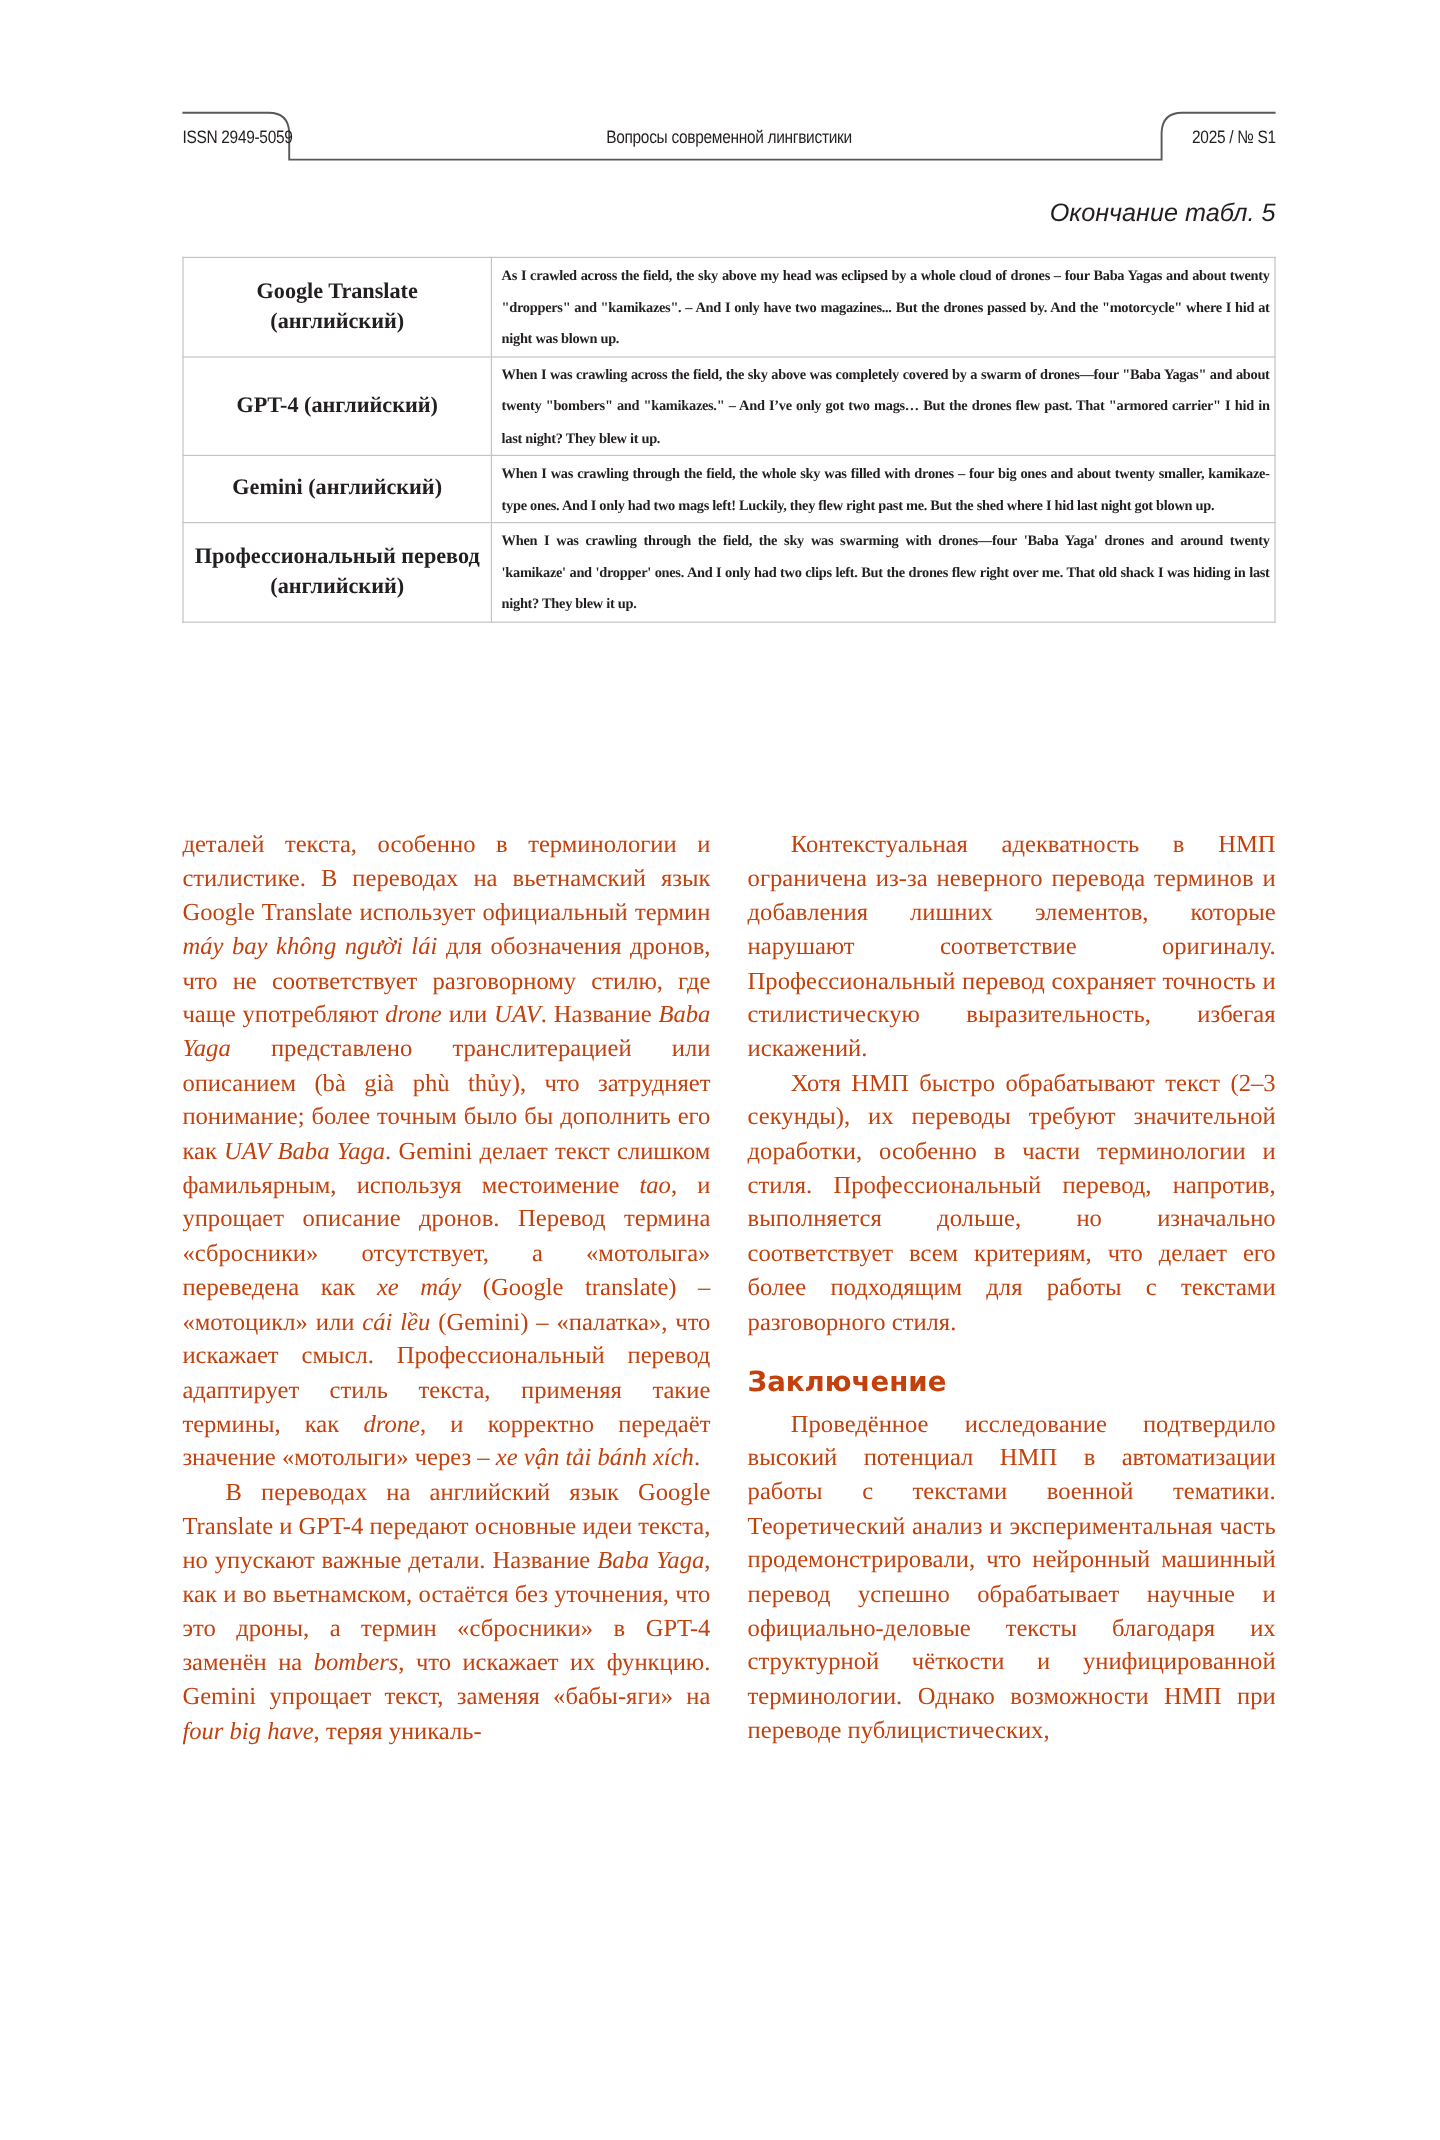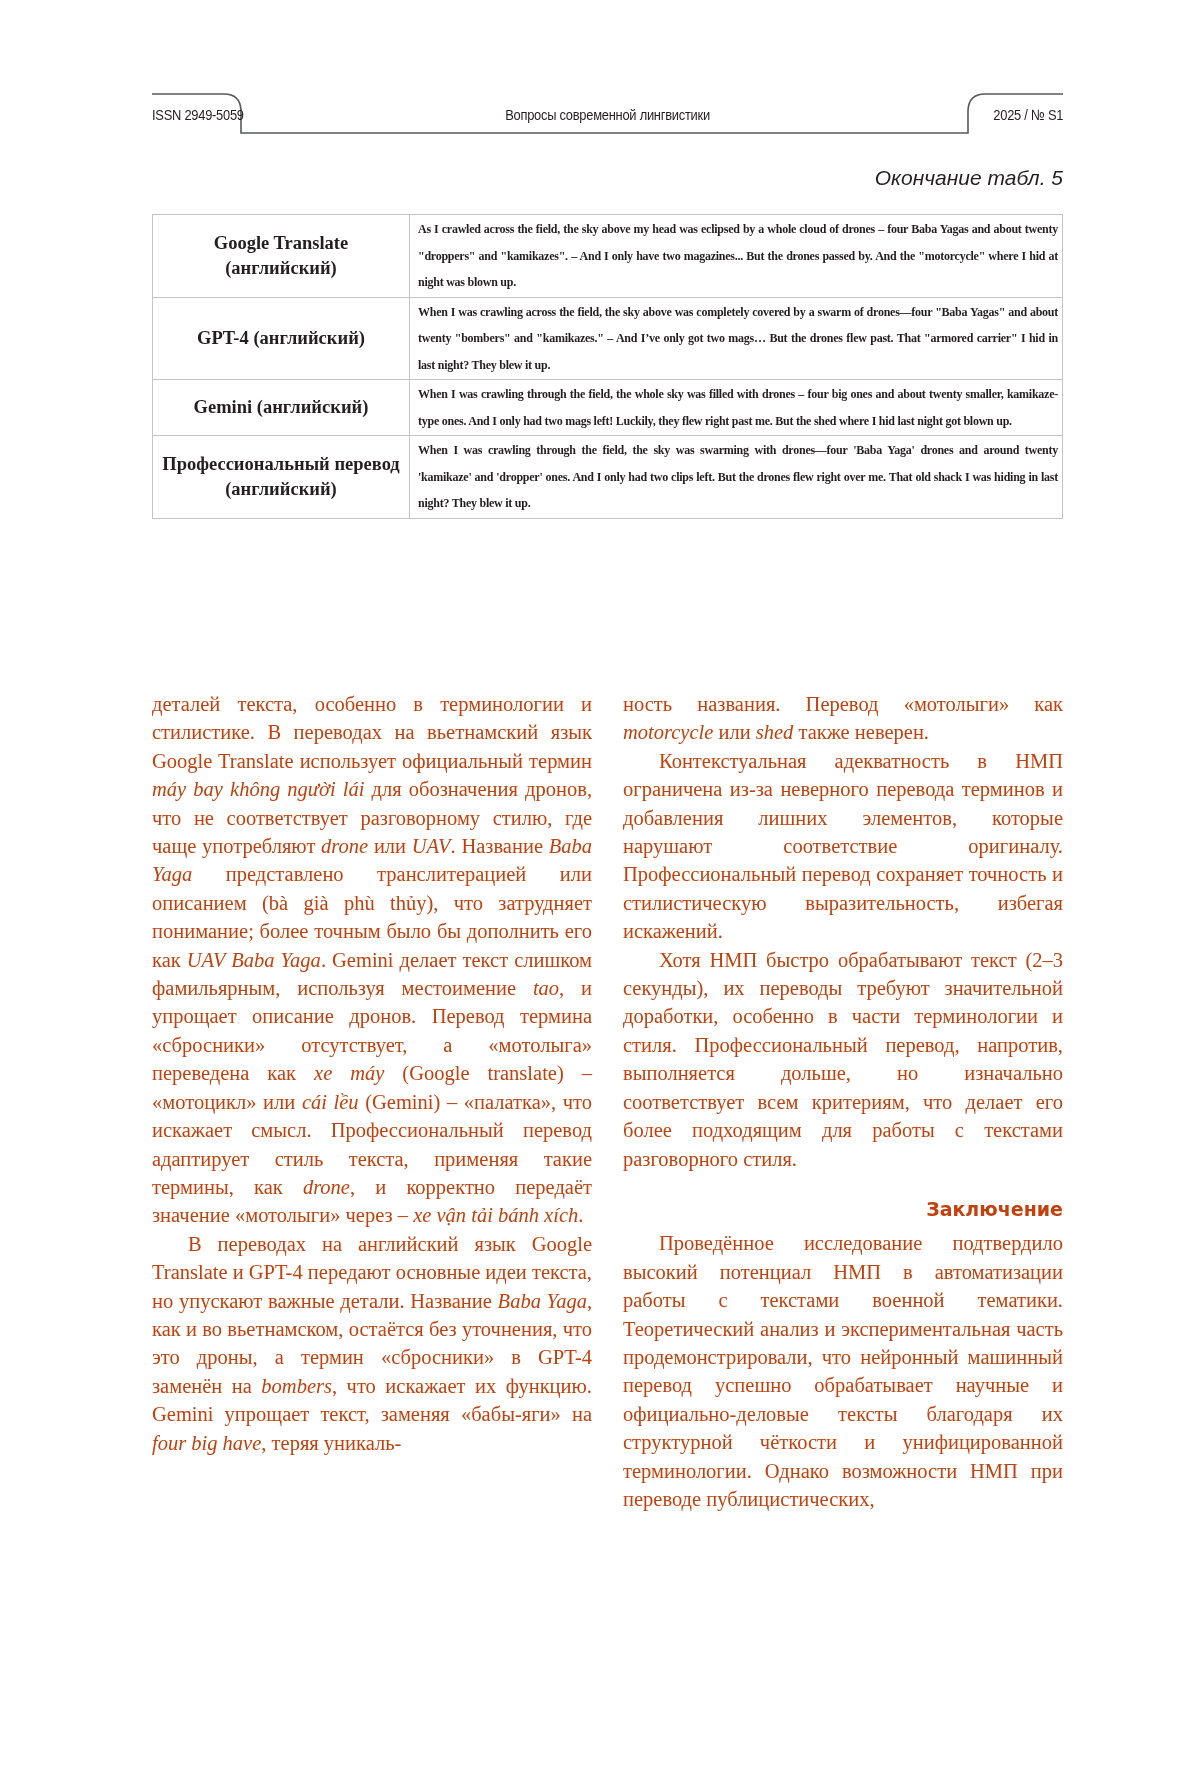--- a/index.html
+++ b/index.html
@@ -22,21 +22,21 @@
   .tbl td.lbl { width: 244px; text-align: center; font-weight: bold; font-size: 18.5px; line-height: 25px; padding: 0 6px; border-radius: 22px; }
   .tbl td.txt { font-size: 12px; line-height: 26.5px; padding: 1px 4px 1px 8px; text-align: justify; letter-spacing: -0.25px; font-weight: bold; }
 
   
   .col { position: absolute; top: 690px; width: 440px; font-family: "Liberation Serif", serif; font-size: 20.5px; line-height: 28.4px; text-align: justify; color: #c2410c; hyphens: manual; }
   .col-left { left: 152px; }
   .col-right { left: 623px; }
   .col p { margin: 0; }
   .col p.indent { text-indent: 36px; }
   .col i { font-style: italic; }
-  .section-heading { font-family: "DejaVu Sans", sans-serif; font-weight: bold; font-size: 19px; text-align: right; margin: 22px 0 6px 0 !important; text-indent: 0 !important; }
+  .section-heading { font-family: "DejaVu Sans", sans-serif; font-weight: bold; font-size: 23px; text-align: left; margin: 22px 0 6px 0 !important; text-indent: 0 !important; }
 
   
   .footer { position: absolute; left: 0; top: 1610px; width: 1200px; height: 80px; }
   .footer svg { position: absolute; left: 0; top: 0; width: 1200px; height: 80px; }
   .page-num { position: absolute; left: 0; width: 1200px; top: 27px; text-align: center; font-family: "Liberation Sans", sans-serif; font-weight: bold; font-size: 20px; color: #231f20; transform: scaleX(0.85); }
 </style>
 </head>
 <body>
 
 <div class="page">
@@ -72,21 +72,20 @@
         </tr>
       </tbody>
   </table>
 
   <div class="col col-left">
     <p>деталей текста, особенно в терминологии и стилистике. В переводах на вьетнамский язык Google Translate использует официальный термин <i>máy bay không người lái</i> для обозначения дронов, что не соответствует разговорному стилю, где чаще употребляют <i>drone</i> или <i>UAV</i>. Название <i>Baba Yaga</i> представлено транслитерацией или описанием (bà già phù thủy), что затрудняет понимание; более точным было бы дополнить его как <i>UAV Baba Yaga</i>. Gemini делает текст слишком фамильярным, используя местоимение <i>tao</i>, и упрощает описание дронов. Перевод термина «сбросники» отсутствует, а «мотолыга» переведена как <i>xe máy</i> (Google translate) – «мотоцикл» или <i>cái lều</i> (Gemini) – «палатка», что искажает смысл. Профессиональный перевод адаптирует стиль текста, применяя такие термины, как <i>drone</i>, и корректно передаёт значение «мотолыги» через – <i>xe vận tải bánh xích</i>.</p>
     <p class="indent">В переводах на английский язык Google Translate и GPT-4 передают основные идеи текста, но упускают важные детали. Название <i>Baba Yaga</i>, как и во вьетнамском, остаётся без уточнения, что это дроны, а термин «сбросники» в GPT-4 заменён на <i>bombers</i>, что искажает их функцию. Gemini упрощает текст, заменяя «бабы-яги» на <i>four big have</i>, теряя уникаль-</p>
   </div>
 
   <div class="col col-right">
-    <p>ность названия. Перевод «мотолыги» как <i>motorcycle</i> или <i>shed</i> также неверен.</p>
     <p class="indent">Контекстуальная адекватность в НМП ограничена из-за неверного перевода терминов и добавления лишних элементов, которые нарушают соответствие оригиналу. Профессиональный перевод сохраняет точность и стилистическую выразительность, избегая искажений.</p>
     <p class="indent">Хотя НМП быстро обрабатывают текст (2–3 секунды), их переводы требуют значительной доработки, особенно в части терминологии и стиля. Профессиональный перевод, напротив, выполняется дольше, но изначально соответствует всем критериям, что делает его более подходящим для работы с текстами разговорного стиля.</p>
     <p class="section-heading">Заключение</p>
     <p class="indent">Проведённое исследование подтвердило высокий потенциал НМП в автоматизации работы с текстами военной тематики. Теоретический анализ и экспериментальная часть продемонстрировали, что нейронный машинный перевод успешно обрабатывает научные и официально-деловые тексты благодаря их структурной чёткости и унифицированной терминологии. Однако возможности НМП при переводе публицистических,</p>
   </div>
 
 
 </div>
 
 </body></html>

